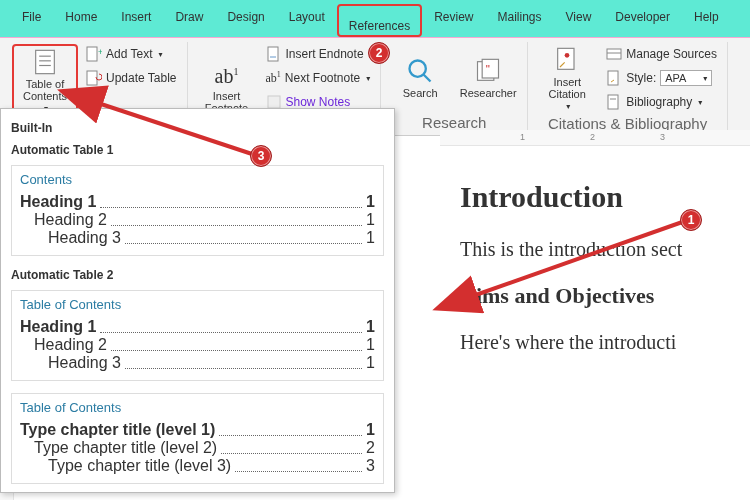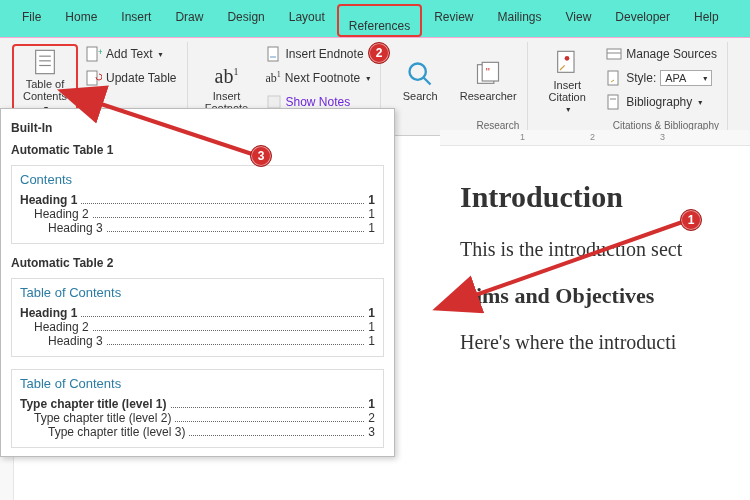--- a/index.html
+++ b/index.html
@@ -3,34 +3,34 @@
 <meta charset="utf-8">
 <style>
   * { box-sizing: border-box; margin: 0; padding: 0; }
   body { font-family: "Segoe UI", Arial, sans-serif; font-size: 12px; background: #fff; width: 750px; height: 500px; overflow: hidden; position: relative; color: #333; }
   .menubar { display: flex; padding: 4px 10px 0; background: #5eead4; border-bottom: 1px solid #f9a8d4; }
   .menubar .tab { padding: 6px 12px 4px; cursor: pointer; }
   .menubar .tab.active { border: 2px solid #e53935; border-radius: 4px; padding: 13px 10px 2px; }
   .ribbon { display: flex; background: #f3f3f3; border-bottom: 1px solid #ccc; padding: 4px 4px 0; height: 98px; }
   .group { border-right: 1px solid #dcdcdc; padding: 2px 8px 0; display: flex; flex-direction: column; }
   .group-body { flex: 1; display: flex; gap: 6px; }
-  .group-label { text-align: right; font-size: 10px; color: #666; padding: 2px 0 4px; }
+  .group-label { text-align: center; font-size: 15px; color: #666; padding: 2px 0 4px; }
   .big-btn { display: flex; flex-direction: column; align-items: center; justify-content: center; width: 62px; gap: 2px; text-align: center; font-size: 11px; cursor: pointer; padding: 2px; }
   .big-btn .icon { width: 28px; height: 28px; }
   .small-btn { display: flex; align-items: center; gap: 4px; font-size: 12px; cursor: pointer; padding: 2px 2px; white-space: nowrap; }
   .small-btn .icon { width: 16px; height: 16px; }
   .stack { display: flex; flex-direction: column; gap: 4px; }
   .toc-btn-wrap { border: 2px solid #e53935; border-radius: 4px; }
   .chev { font-size: 8px; margin-left: 2px; }
   .style-select { border: 1px solid #aaa; background: #fff; padding: 1px 4px; font-size: 11px; width: 52px; display: inline-flex; justify-content: space-between; align-items: center; }
   .dropdown { position: absolute; left: 0; top: 108px; width: 395px; background: #fff; border: 1px solid #bbb; box-shadow: 2px 2px 6px rgba(0,0,0,.2); padding: 8px 10px; }
   .dropdown .section-label { font-weight: bold; margin: 4px 0 8px; }
   .preview { border: 1px solid #ddd; padding: 6px 8px 8px; margin-bottom: 12px; }
   .preview .title { color: #2b7ca3; font-size: 13px; margin-bottom: 6px; }
-  .toc-line { display: flex; font-size: 12px; color: #333; }
+  .toc-line { display: flex; font-size: 16px; color: #333; }
   .toc-line .txt { white-space: nowrap; }
   .toc-line .dots { flex: 1; border-bottom: 1px dotted #666; margin: 0 4px 3px; }
   .toc-line .pg { }
   .toc-line.l1 { margin-left: 0; font-weight: bold; }
   .toc-line.l2 { margin-left: 14px; }
   .toc-line.l3 { margin-left: 28px; }
   .ruler { position: absolute; top: 130px; left: 440px; right: 0; height: 16px; background: #f8f8f8; border-bottom: 1px solid #e5e5e5; font-size: 9px; color: #888; }
   .ruler span { position: absolute; top: 2px; }
   .page-area { position: absolute; left: 460px; top: 160px; right: 0; bottom: 0; padding: 20px 0 0 0; }
   .doc-heading { font-family: "Times New Roman", serif; font-weight: bold; font-size: 30px; margin-bottom: 24px; }

